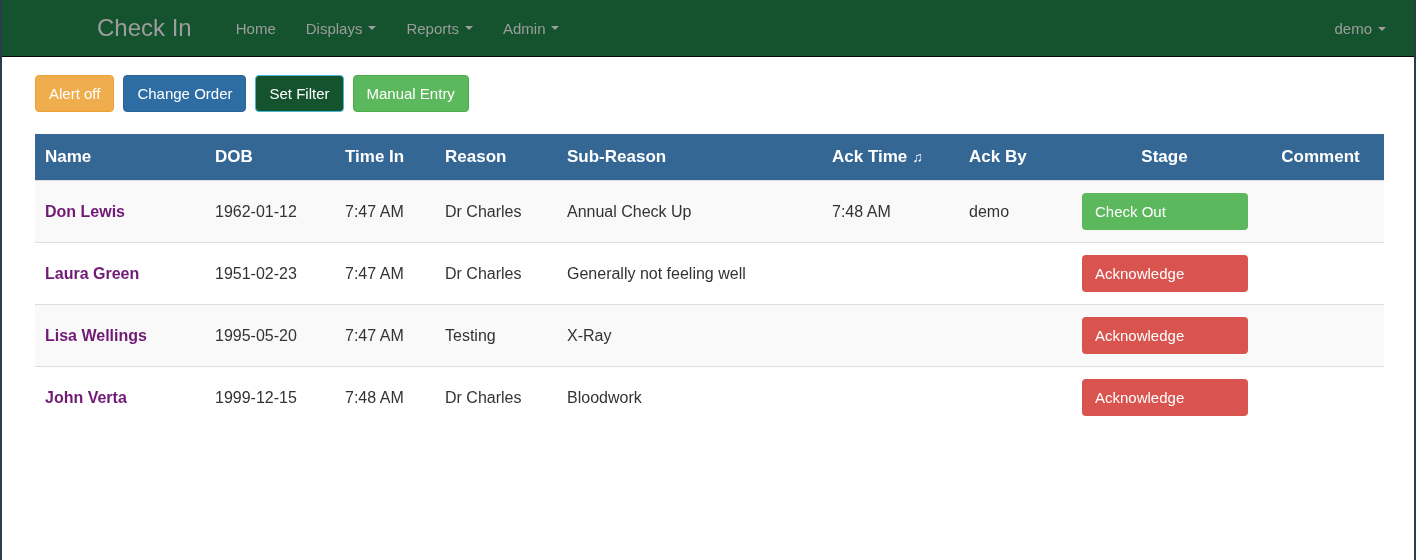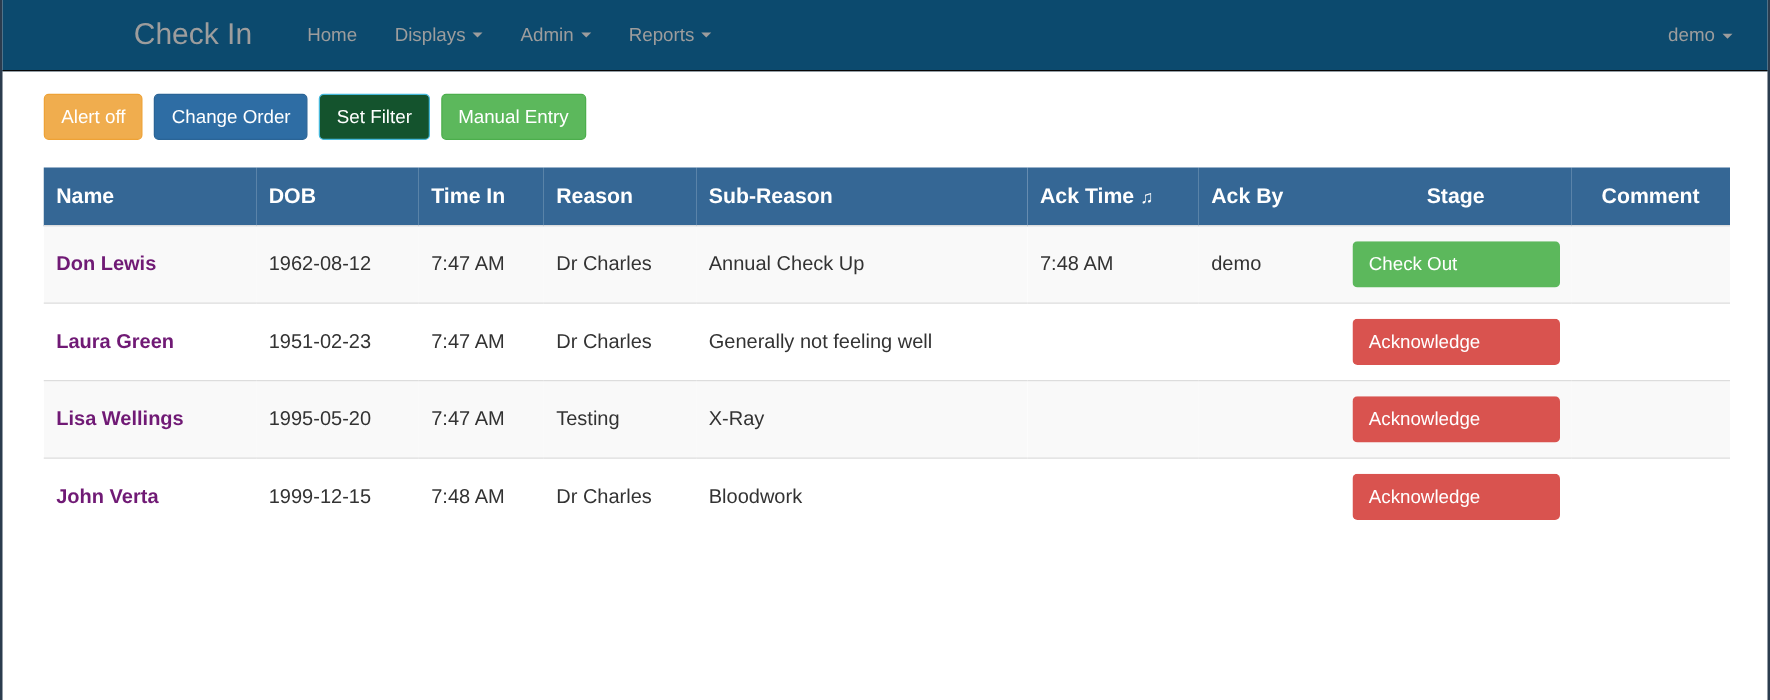--- a/index.html
+++ b/index.html
@@ -18,25 +18,25 @@
     width: 1416px;
     height: 560px;
     background: #ffffff;
     border-left: 2px solid #2b3c4e;
     border-right: 2px solid #2b3c4e;
   }
 
   
   .navbar {
     height: 57px;
-    background: #0c4a6e;
+    background: #14532d;
     border-bottom: 1px solid #080808;
     display: flex;
     align-items: center;
-    padding: 0 0 0 15px;
+    padding: 0 0 0 5px;
     position: relative;
   }
   .brand {
     color: #9d9d9d;
     font-size: 24px;
     line-height: 1;
     padding: 0 15px;
     margin-left: 75px;
     text-decoration: none;
     white-space: nowrap;
@@ -184,25 +184,25 @@
     <a class="brand">Check In</a>
     <div class="nav-links" id="nav-links">
         <a class="nav-item">
           <span>Home</span>
         </a>
         <a class="nav-item">
           <span>Displays</span>
           <span class="caret"></span>
         </a>
         <a class="nav-item">
+          <span>Reports</span>
+          <span class="caret"></span>
+        </a>
+        <a class="nav-item">
           <span>Admin</span>
-          <span class="caret"></span>
-        </a>
-        <a class="nav-item">
-          <span>Reports</span>
           <span class="caret"></span>
         </a>
       </div>
     <div class="nav-right">
       <span class="nav-item">
         <span>demo</span>
         <span class="caret"></span>
       </span>
     </div>
   </div>
@@ -227,21 +227,21 @@
             <th class="th-subreason"><span>Sub-Reason</span></th>
             <th class="th-acktime"><span>Ack Time</span><span class="sort-icon">♫</span></th>
             <th class="th-ackby"><span>Ack By</span></th>
             <th class="th-stage"><span>Stage</span></th>
             <th class="th-comment"><span>Comment</span></th>
           </tr>
       </thead>
       <tbody id="table-body">
           <tr>
             <td class="cell-name"><a>Don Lewis</a></td>
-            <td class="cell-dob">1962-08-12</td>
+            <td class="cell-dob">1962-01-12</td>
             <td class="cell-time-in">7:47 AM</td>
             <td class="cell-reason">Dr Charles</td>
             <td class="cell-sub-reason">Annual Check Up</td>
             <td class="cell-ack-time">7:48 AM</td>
             <td class="cell-ack-by">demo</td>
             <td class="cell-stage"><span class="stage-btn btn-success">Check Out</span></td>
             <td class="cell-comment"></td>
           </tr>
           <tr>
             <td class="cell-name"><a>Laura Green</a></td>

